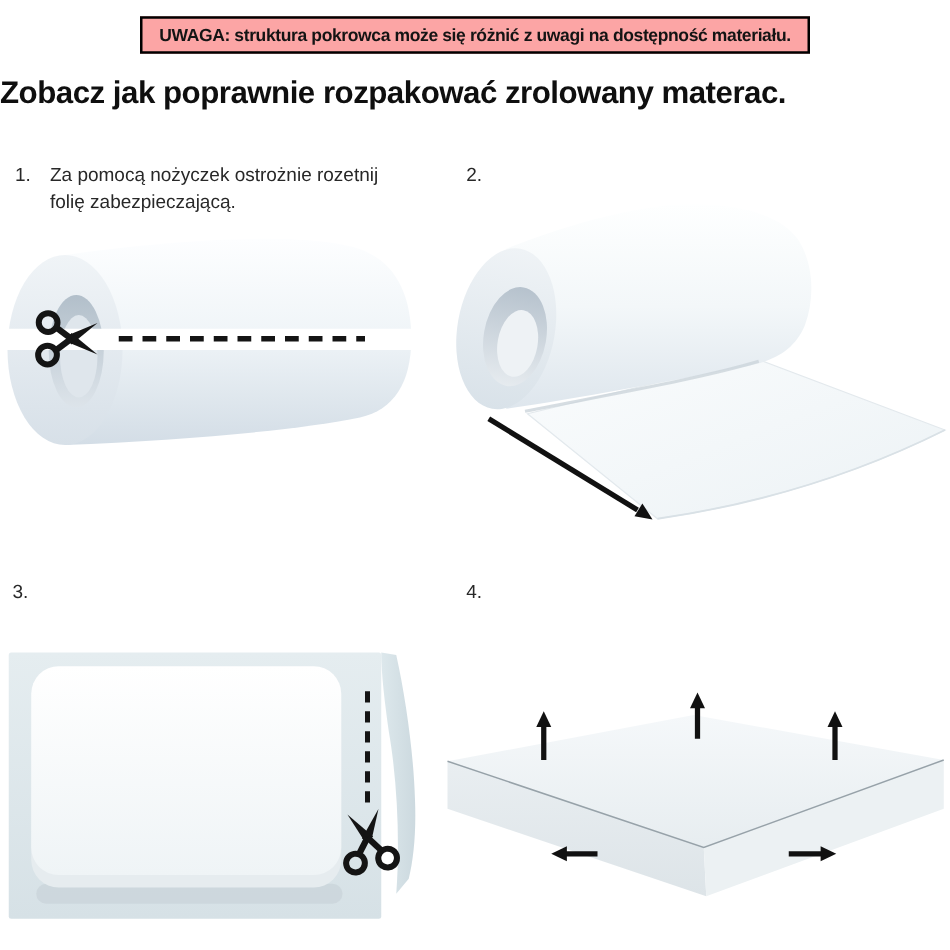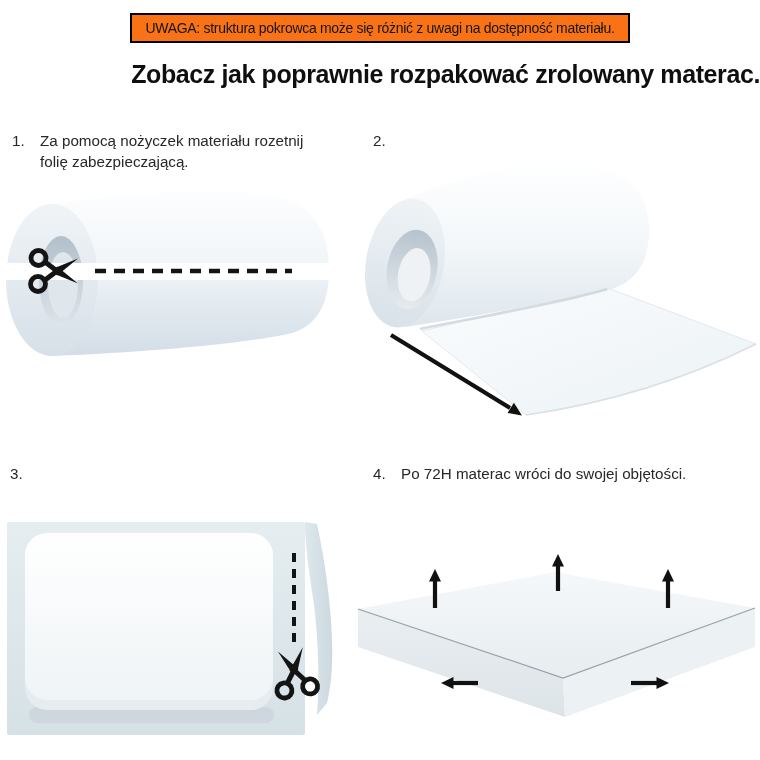--- a/index.html
+++ b/index.html
@@ -2,25 +2,25 @@
 <html><head>
 <meta charset="utf-8">
 <style>
   html,body{margin:0;padding:0;}
   body{
     width:760px;height:760px;position:relative;background:#ffffff;
     font-family:"Liberation Sans", sans-serif;overflow:hidden;color:#262626;
   }
   .banner{
     position:absolute;top:13px;left:0;right:0;margin:0 auto;width:max-content;
-    border:2px solid #000;background:#f97316;padding:5px 13px;
-    font-weight:normal;font-size:14px;letter-spacing:-0.3px;color:#141414;white-space:nowrap;
+    border:2px solid #000;background:#fca5a5;padding:5px 13px;
+    font-weight:bold;font-size:14px;letter-spacing:-0.3px;color:#141414;white-space:nowrap;
   }
   .title{
-    position:absolute;top:59px;left:0;width:760px;text-align:right;
+    position:absolute;top:59px;left:0;width:760px;text-align:left;
     font-size:25px;line-height:30px;font-weight:bold;color:#0f0f0f;letter-spacing:-0.4px;
   }
   .step{position:absolute;display:flex;font-size:15.2px;line-height:21px;color:#282828;}
   .step .num{flex:0 0 28px;}
   .step-1{left:12px;top:130px;width:310px;}
   .step-2{left:373px;top:130px;width:380px;}
   .step-3{left:10px;top:463px;width:330px;}
   .step-4{left:373px;top:463px;width:380px;}
   svg{position:absolute;display:block;}
   .ill-1{left:0;top:185px;}
@@ -32,31 +32,30 @@
 <body>
 
 <div class="banner">
   <span>UWAGA: struktura pokrowca może się różnić z uwagi na dostępność materiału.</span>
 </div>
 
 <div class="title">Zobacz jak poprawnie rozpakować zrolowany materac.</div>
 
 <div class="step step-1">
   <span class="num">1.</span>
-  <span class="txt">Za pomocą nożyczek materiału rozetnij folię zabezpieczającą.</span>
+  <span class="txt">Za pomocą nożyczek ostrożnie rozetnij folię zabezpieczającą.</span>
 </div>
 <div class="step step-2">
   <span class="num">2.</span>
 </div>
 <div class="step step-3">
   <span class="num">3.</span>
 </div>
 <div class="step step-4">
   <span class="num">4.</span>
-  <span class="txt">Po 72H materac wróci do swojej objętości.</span>
 </div>
 
 <svg class="ill-1" width="335" height="215" viewBox="0 0 335 215">
   <defs>
     <linearGradient id="g1body" x1="0" y1="0" x2="0" y2="1">
       <stop offset="0" stop-color="#fdfeff"></stop>
         <stop offset="0.45" stop-color="#f0f5f8"></stop>
         <stop offset="1" stop-color="#d3dde6"></stop>
     </linearGradient>
     <linearGradient id="g1face" x1="0" y1="0" x2="0" y2="1">

